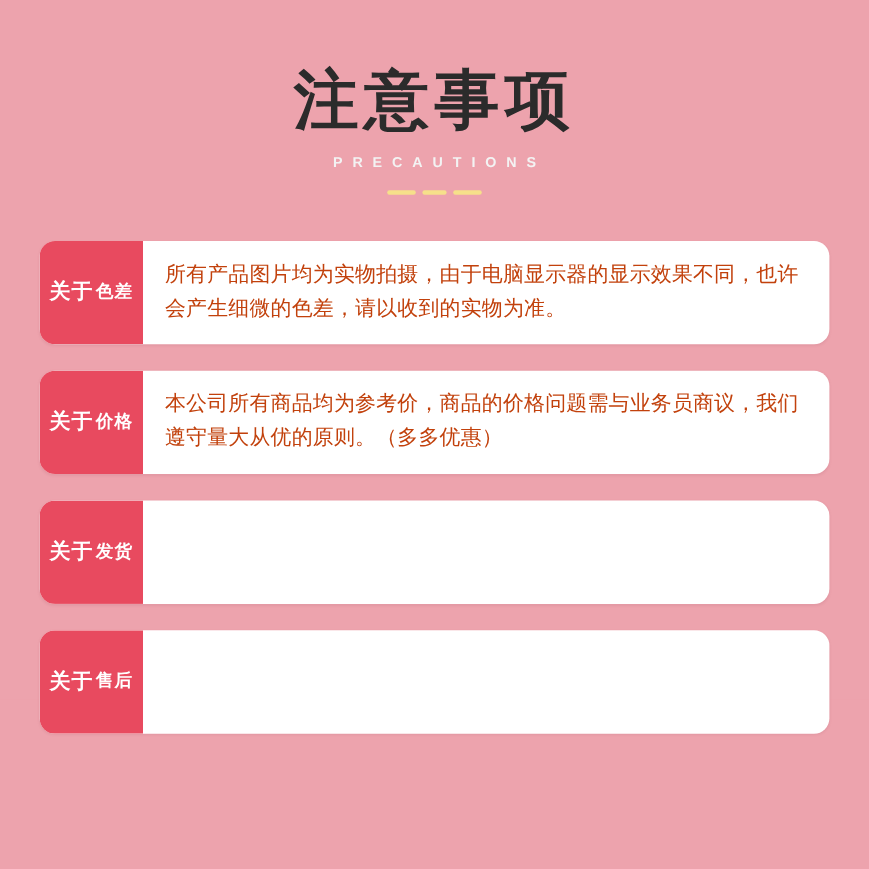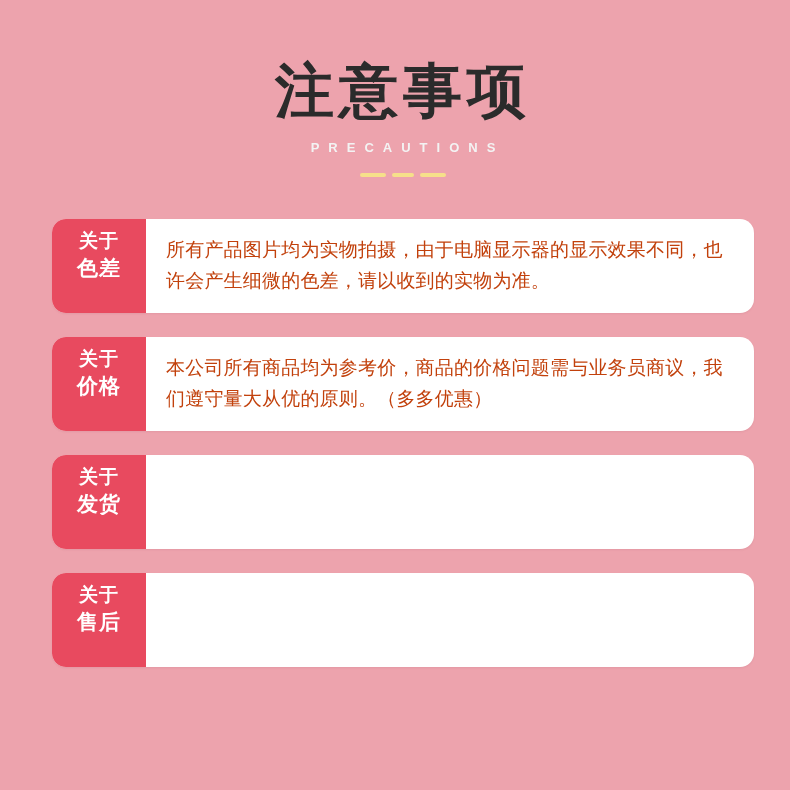--- a/index.html
+++ b/index.html
@@ -12,21 +12,20 @@
     background: #eda3ad;
     font-family: "Liberation Sans", sans-serif;
     overflow: hidden;
   }
   .page {
     position: relative;
     width: 790px;
     height: 636px;
     background: #eda3ad;
     box-sizing: border-box;
-    padding-left: 16px;
   }
 
   
   .header {
     padding-top: 58px;
     text-align: center;
   }
   .main-title {
     font-family: "Liberation Sans", sans-serif;
     font-size: 59px;
@@ -75,34 +74,34 @@
     border-radius: 14px;
     overflow: hidden;
     min-height: 94px;
     box-shadow: 0 1px 2px rgba(160, 80, 95, 0.12);
   }
   .card-tag {
     flex: 0 0 94px;
     background: #e84a5f;
     color: #ffffff;
     display: flex;
-    flex-direction: column;
+    flex-direction: row;
     align-items: center;
-    justify-content: flex-start;
+    justify-content: center;
     gap: 2px;
     padding: 10px 0;
   }
   .tag-line1 {
     font-size: 19px;
     font-weight: bold;
     letter-spacing: 1px;
     line-height: 1.25;
   }
   .tag-line2 {
-    font-size: 21px;
+    font-size: 16px;
     font-weight: bold;
     letter-spacing: 1px;
     line-height: 1.25;
   }
   .card-body {
     flex: 1 1 auto;
     display: flex;
     align-items: center;
     padding: 14px 22px 14px 20px;
   }

